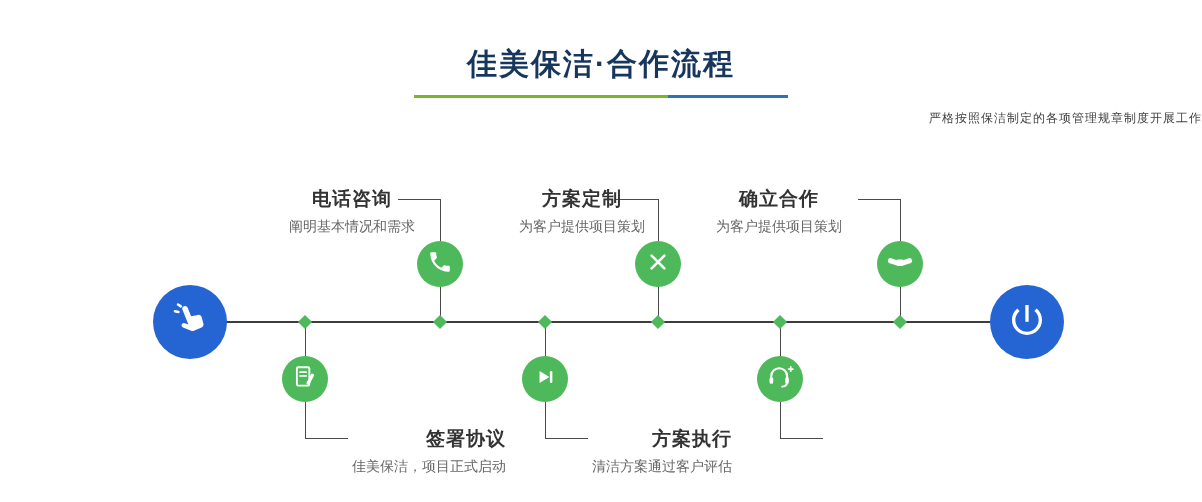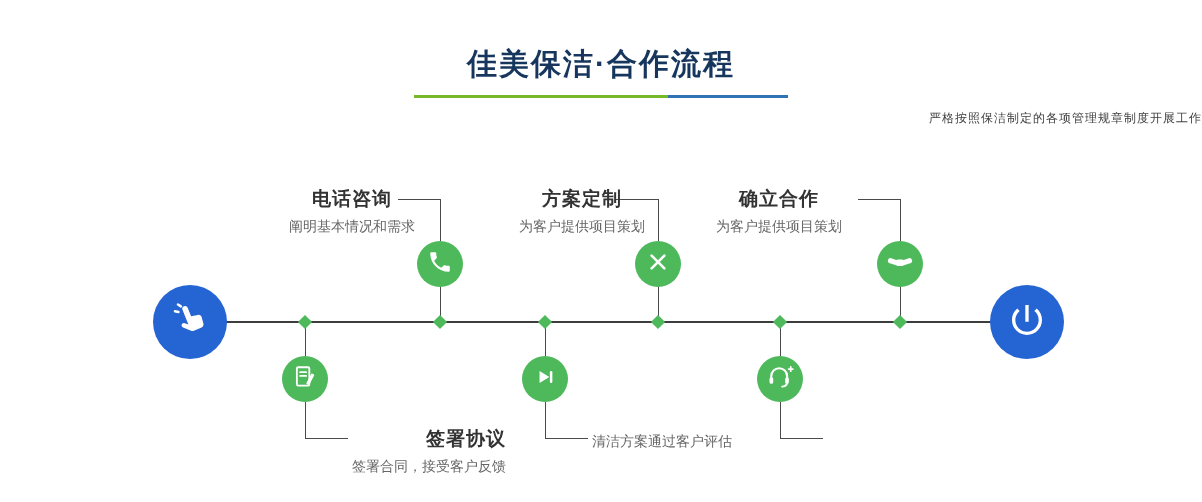--- a/index.html
+++ b/index.html
@@ -193,19 +193,20 @@
     <div class="step-title">电话咨询</div>
     <div class="step-desc">阐明基本情况和需求</div>
   </div>
   <div class="step-top s3">
     <div class="step-title">确立合作</div>
     <div class="step-desc">为客户提供项目策划</div>
   </div>
 
   <div class="step-bottom s4">
     <div class="step-title">签署协议</div>
-    <div class="step-desc">签署合同，接受客户反馈</div>
+    <div class="step-desc">佳美保洁，项目正式启动</div>
   </div>
   <div class="step-bottom s5">
+    <div class="step-title">方案执行</div>
     <div class="step-desc">清洁方案通过客户评估</div>
   </div>
 
 </div>
 
 </body></html>

